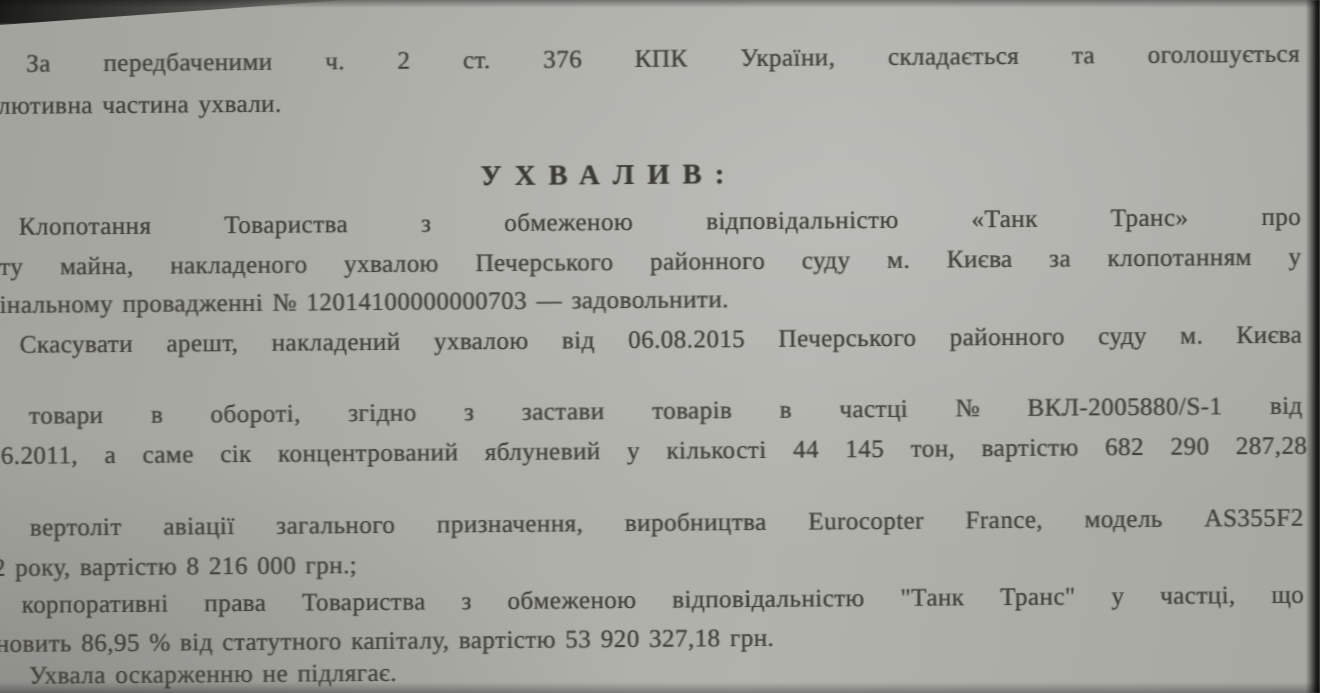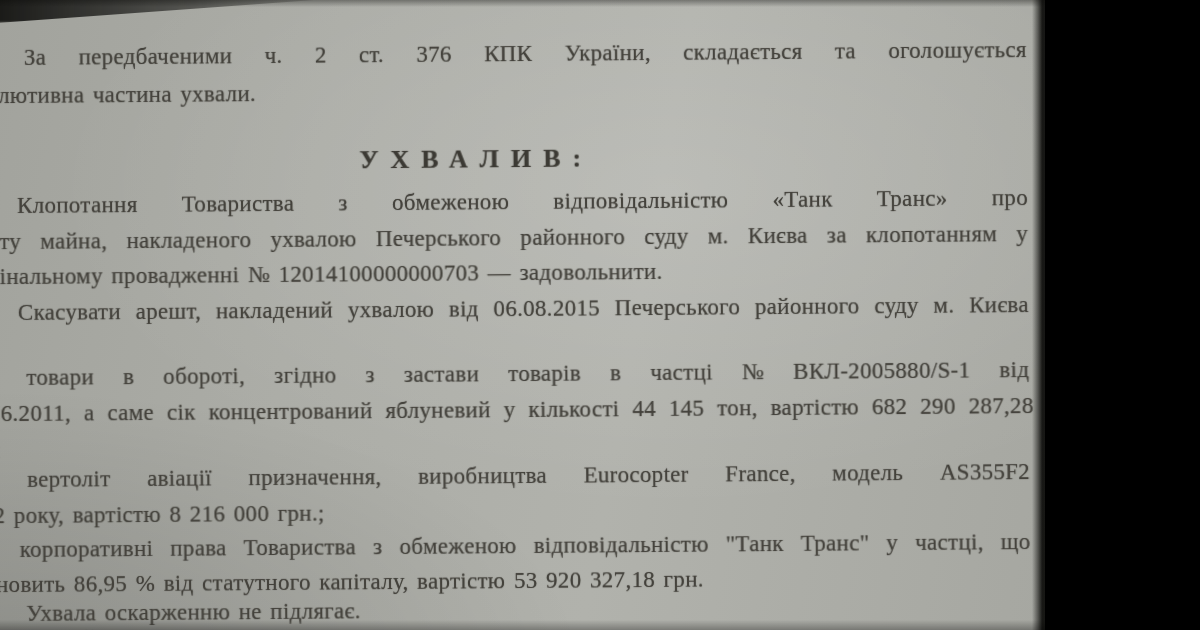--- a/index.html
+++ b/index.html
@@ -1,17 +1,17 @@
 <!DOCTYPE html>
 <html><head>
 <meta charset="utf-8">
 <style>
   html,body{margin:0;padding:0;background:#000;}
   .photo{
-    position:relative;width:1045px;height:630px;overflow:hidden;
+    position:relative;width:1200px;height:630px;overflow:hidden;
     font-family:"Liberation Serif","DejaVu Serif",serif;
     background:
       radial-gradient(1000px 520px at 64% 30%, rgba(255,255,255,0.14), rgba(255,255,255,0) 62%),
       radial-gradient(900px 420px at 0% 105%, rgba(0,0,0,0.15), rgba(0,0,0,0) 65%),
       linear-gradient(100deg,#a2a39d 0%,#abaca6 30%,#b1b2ac 60%,#a6a7a1 100%);
   }
   .text-layer{
     position:absolute;inset:0;
     transform:rotate(-0.45deg);transform-origin:38% 52%;
     color:#43413b;
@@ -147,20 +147,21 @@
         <span>682</span>
         <span>290</span>
         <span>287,28</span>
       </div>
 
     <div class="edge-frag" style="top:433px;left:-13px;">н</div>
 
     <div class="line justify" style="top:462px;left:26px;right:16px;">
         <span>вертоліт</span>
         <span>авіації</span>
+        <span>загального</span>
         <span>призначення,</span>
         <span>виробництва</span>
         <span>Eurocopter</span>
         <span>France,</span>
         <span>модель</span>
         <span>AS355F2</span>
       </div>
 
     <div class="line" style="top:498px;left:-8px;">2 року, вартістю 8 216 000 грн.;</div>
 

